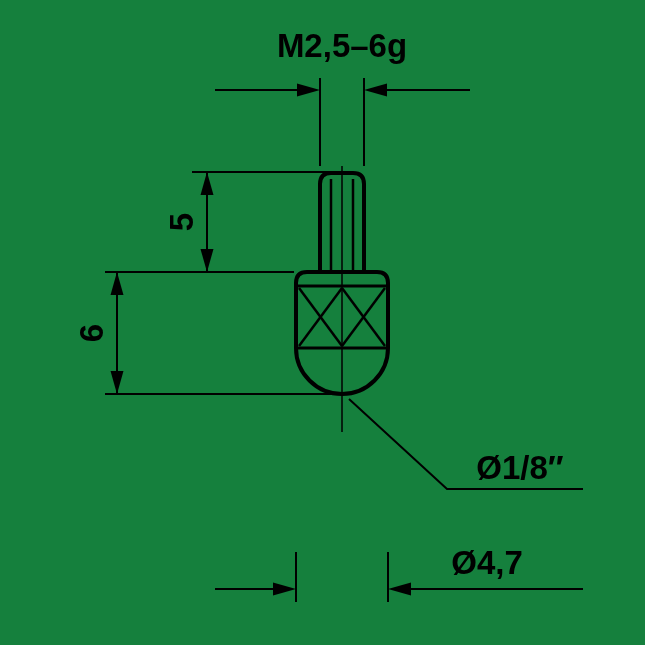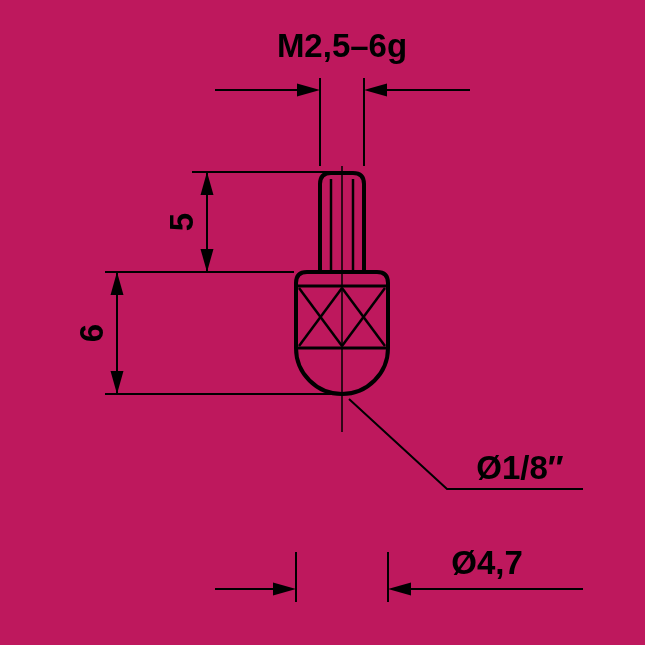--- a/index.html
+++ b/index.html
@@ -4,21 +4,21 @@
 <style>
   html, body {
     margin: 0;
     padding: 0;
     background: #ffffff;
   }
   .canvas {
     position: relative;
     width: 645px;
     height: 645px;
-    background: #be185d;
+    background: #15803d;
     overflow: hidden;
     font-family: "Liberation Sans", "DejaVu Sans", sans-serif;
   }
   svg {
     position: absolute;
     top: 0;
     left: 0;
   }
   svg text {
     font-family: "Liberation Sans", "DejaVu Sans", sans-serif;

